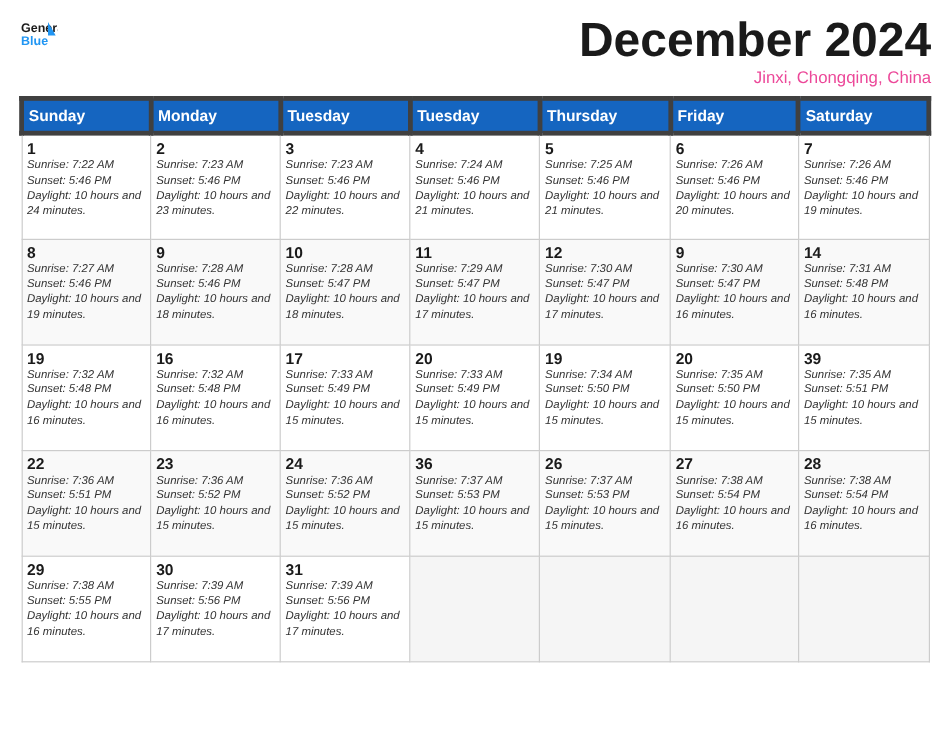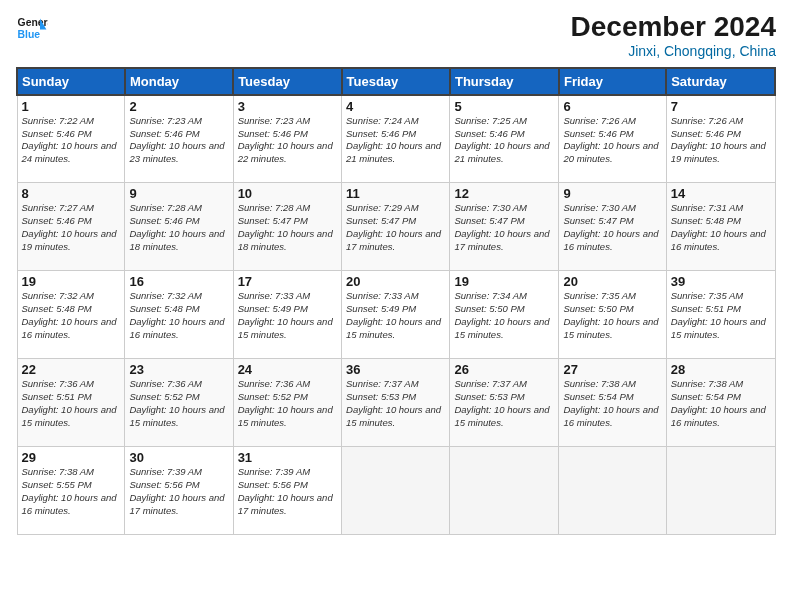--- a/index.html
+++ b/index.html
@@ -25,41 +25,41 @@
       gap: 4px;
     }
     .logo-icon {
       width: 32px;
       height: 32px;
     }
     .title-block {
       text-align: right;
     }
     .month-title {
-      font-size: 28px;
+      font-size: 40px;
       font-weight: bold;
       color: #1a1a1a;
       line-height: 1.1;
     }
     .location {
       font-size: 14px;
-      color: #0369a1;
+      color: #ec4899;
     }
     .calendar {
       width: 100%;
       border-collapse: collapse;
     }
     .calendar th {
       background-color: #1565C0;
       color: #fff;
       font-size: 13px;
       font-weight: bold;
       padding: 5px 4px;
       text-align: left;
-      border: 2px solid #404040;
+      border: 4px solid #404040;
     }
     .calendar td {
       border: 1px solid #ccc;
       vertical-align: top;
       padding: 3px 4px;
       width: 113px;
       height: 88px;
       font-size: 10px;
       color: #222;
       background: #fff;

